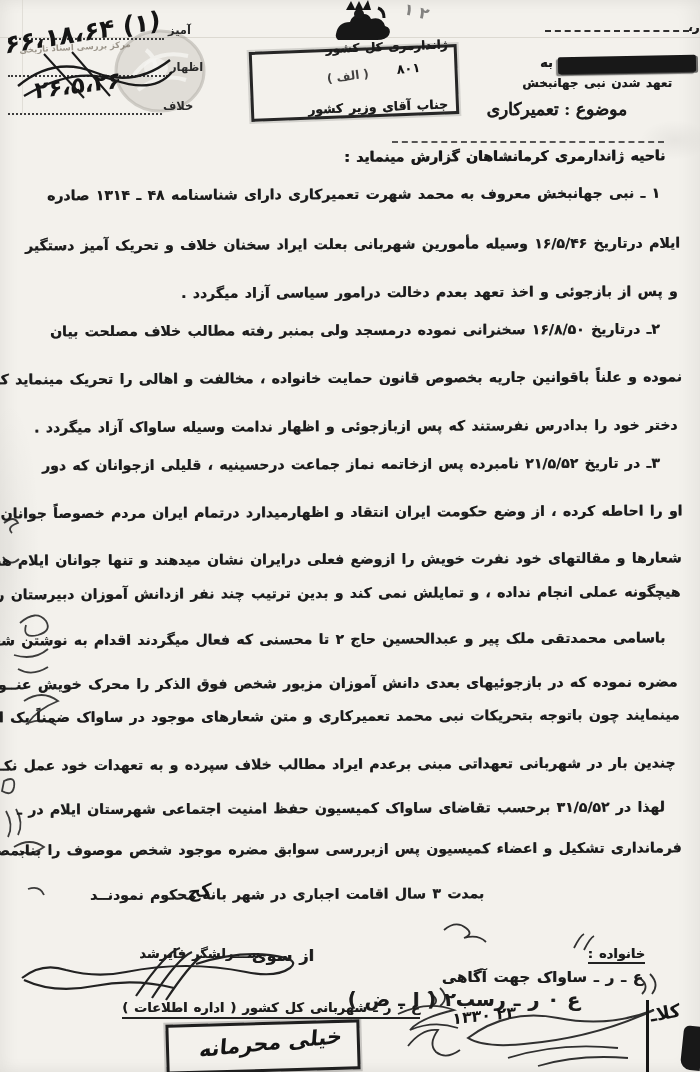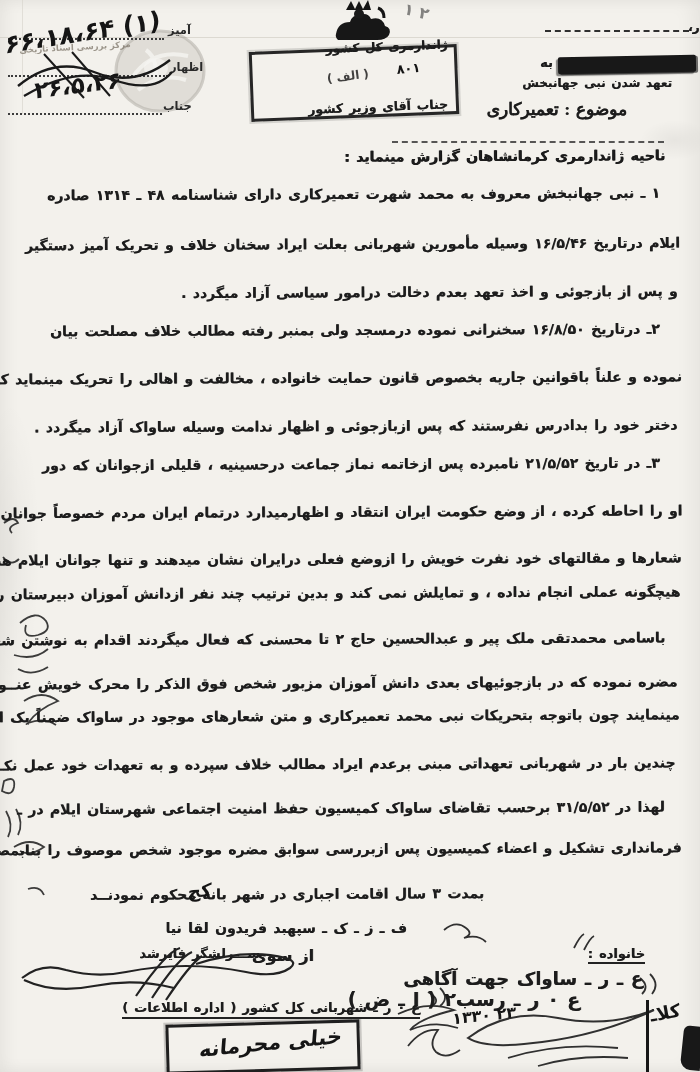--- a/index.html
+++ b/index.html
@@ -43,21 +43,21 @@
       <path d="M20 50 q20-30 56-22 M26 62 q24-18 48-10 M34 22 q14 10 8 34" fill="none" stroke="rgba(250,250,248,.8)" stroke-width="4"></path>
       <ellipse cx="44" cy="40" rx="12" ry="10" fill="rgba(250,250,248,.7)"></ellipse>
     </svg>
   </div>
   <div class="abs" style="left:0px;top:42px;width:150px;font-size:8.5px;font-weight:bold;color:rgba(125,118,105,.75);transform:rotate(-3deg);text-align:center;">مرکز بررسی اسناد تاریخی</div>
 
   <div class="abs small-label" style="left:168px;top:23px;">آمیز</div>
   <div class="abs dotline" style="left:8px;top:37px;width:156px;"></div>
   <div class="abs small-label" style="left:170px;top:60px;">اظهار</div>
   <div class="abs dotline" style="left:8px;top:74px;width:160px;"></div>
-  <div class="abs small-label" style="left:163px;top:99px;">جناب</div>
+  <div class="abs small-label" style="left:163px;top:99px;">خلاف</div>
   <div class="abs dotline" style="left:8px;top:112px;width:154px;"></div>
 
   <div class="abs hw" style="left:4px;top:18px;font-size:25px;transform:rotate(-9deg) skewX(-8deg);letter-spacing:2px;">(۱) ۶۶،۱۸،۶۴</div>
   <div class="abs hw" style="left:34px;top:72px;font-size:23px;transform:rotate(-7deg) skewX(-6deg);letter-spacing:4px;">۲۶،۵،۲۶</div>
 
   <div class="abs" style="left:14px;top:46px;">
     <svg width="160" height="56" viewBox="0 0 160 56">
       <path d="M4 40 Q40 10 80 26 T156 14" fill="none" stroke="#1a1a1a" stroke-width="2.4"></path>
       <path d="M10 50 Q60 20 100 34 T158 26" fill="none" stroke="#1a1a1a" stroke-width="2.2"></path>
       <path d="M30 8 L70 52 M58 6 L96 50" fill="none" stroke="#1a1a1a" stroke-width="2"></path>
@@ -120,40 +120,39 @@
         <path d="M14 150 q20 6 34-6 M18 164 q14 8 30-2"></path>
         <path d="M24 196 q18-12 34 0 q-20 8-30 22 q16-6 28 2"></path>
         <path d="M4 276 q12-6 10 6 q-2 10-12 4 z"></path>
         <path d="M6 306 q8 14 2 26 M16 304 q8 14 2 26"></path>
         <path d="M14 342 q16-10 30 0 q-14 10-24 4"></path>
         <path d="M28 384 q12-4 16 6"></path>
       </g>
     </svg>
   </div>
 
-  <div class="abs typed" style="right:293px;top:920px;">ف ـ ز ـ ک ـ سپهبد فریدون لقا نیا</div>
   <div class="abs typed" style="right:386px;top:946px;font-size:16px;">از سوی</div>
   <div class="abs typed" style="right:440px;top:946px;font-size:13px;">ســـرلشگر فایرشد</div>
   <div class="abs" style="left:16px;top:944px;">
     <svg width="280" height="64" viewBox="0 0 280 64">
       <g fill="none" stroke="#222" stroke-width="2.2">
         <path d="M6 34 q20-16 44-8 q30 8 60 2 q60-12 120 0 q30 6 44 -4 q8-6-4-10 q-40-10-90 6"></path>
         <path d="M120 52 q30-44 44-48 M136 54 q26-40 40-46 M150 56 q24-36 36-44"></path>
         <path d="M8 36 q30 14 70 6 q40-8 80 2"></path>
       </g>
     </svg>
   </div>
   <div class="abs typed" style="right:280px;top:1000px;font-size:13px;border-bottom:2px solid #222;padding-bottom:2px;">ع ۰ ر ـ شهربانی کل کشور ( اداره اطلاعات )</div>
 
   <div class="abs" style="left:166px;top:1022px;width:188px;height:44px;border:3.5px solid #1f1f1f;transform:rotate(-1.6deg);box-shadow:0 0 0 2px rgba(35,35,35,.2);">
     <div class="abs hw" style="right:14px;top:6px;font-size:21px;transform:rotate(-4deg) skewX(-10deg);letter-spacing:3px;">خیلی محرمانه</div>
   </div>
 
   <div class="abs typed" style="right:55px;top:946px;font-size:13px;border-bottom:2px solid #222;padding-bottom:1px;">خانواده :</div>
-  <div class="abs typed" style="right:57px;top:968px;font-size:18px;">ع ـ ر ـ ساواک جهت آگاهی</div>
+  <div class="abs typed" style="right:57px;top:968px;font-size:15px;">ع ـ ر ـ ساواک جهت آگاهی</div>
   <div class="abs typed" style="right:120px;top:988px;font-size:19px;">ع ۰ ر ـ رسب۲ ( ا ـ ض )</div>
 
   <div class="abs hw" style="left:452px;top:1006px;font-size:16px;transform:rotate(-6deg) skewX(-6deg);letter-spacing:3px;">۲۳ ۱۳۳۰</div>
   <div class="abs hw" style="left:650px;top:1002px;font-size:18px;transform:rotate(-10deg);">کلاـ</div>
   <div class="abs" style="left:388px;top:918px;">
     <svg width="312" height="154" viewBox="0 0 312 154">
       <g fill="none" stroke="#1c1c1c" stroke-width="1.8" opacity=".9">
         <path d="M56 12 q12-10 22-2 q8 6-2 10 q14-4 22 4"></path>
         <path d="M186 30 q6-12 10-14 M196 32 q6-12 10-14"></path>
         <path d="M40 74 q14 8 4 14 M52 70 q10 10 0 18"></path>

